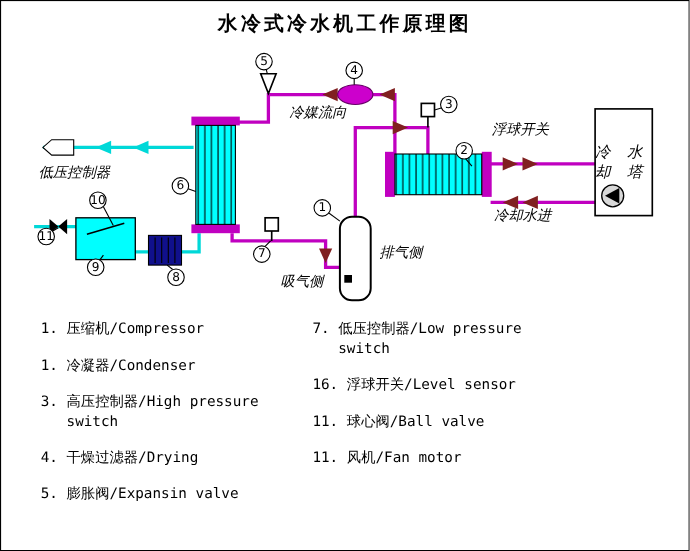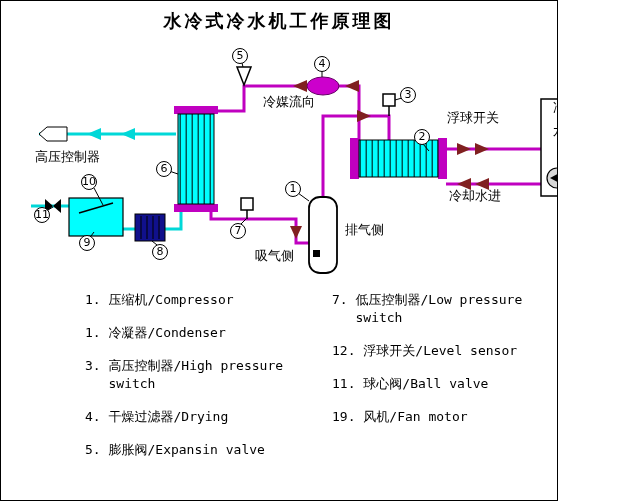--- a/index.html
+++ b/index.html
@@ -1,48 +1,49 @@
 <!DOCTYPE html>
 <html><head>
 <meta charset="utf-8">
 <style>
   html,body{margin:0;padding:0;background:#fff;}
   .page{
-    position:relative;width:558px;height:501px;background:#ffffff;
+    position:relative;width:627px;height:501px;background:#ffffff;
     border:1px solid #000;box-sizing:border-box;overflow:hidden;
     font-family:"DejaVu Sans",sans-serif;color:#000;
   }
   .title{
     position:absolute;top:8px;left:0;width:100%;text-align:center;
     font-size:18px;font-weight:bold;letter-spacing:3px;
     font-family:"Liberation Sans",sans-serif;
   }
   svg.diagram{position:absolute;top:0;left:0;}
   .callout{
     position:absolute;width:16px;height:16px;box-sizing:border-box;
     border:1px solid #000;border-radius:50%;background:#fff;
     font-size:11px;line-height:14px;text-align:center;
     font-family:"DejaVu Sans",sans-serif;z-index:5;
   }
   .dlabel{
     position:absolute;font-size:13px;white-space:nowrap;z-index:4;
     font-family:"DejaVu Sans",sans-serif;
+    font-style:italic;
   }
   .tower-label{
     position:absolute;left:540px;top:98px;width:52px;height:97px;
-    display:flex;flex-direction:column;align-items:center;
-    gap:6px;font-size:14px;z-index:3;
+    display:flex;flex-direction:row;align-items:center;
+    gap:6px;font-size:14px;z-index:3;font-style:italic;
   }
   .legend-col{
     position:absolute;top:290px;font-size:13px;
     font-family:"DejaVu Sans Mono","Liberation Mono",monospace;
   }
   .legend-left{left:36px;}
   .legend-right{left:283px;}
-  .legend-item{margin-bottom:15px;line-height:18px;white-space:pre-wrap;margin-left:48px;}
+  .legend-item{margin-bottom:15px;line-height:18px;white-space:pre-wrap;}
 </style>
 </head>
 <body>
 
 <div class="page">
 
   <div class="title">水冷式冷水机工作原理图</div>
 
   <svg class="diagram" width="627" height="501" viewBox="0 0 627 501">
     <defs>
@@ -166,38 +167,38 @@
   <div class="callout" style="left:155px;top:160px">6</div>
   <div class="callout" style="left:229px;top:222px">7</div>
   <div class="callout" style="left:151px;top:243px">8</div>
   <div class="callout" style="left:78px;top:234px">9</div>
   <div class="callout" style="left:80px;top:173px">10</div>
   <div class="callout" style="left:33px;top:206px">11</div>
 
   <div class="dlabel" style="left:262px;top:92px">冷媒流向</div>
   <div class="dlabel" style="left:446px;top:108px">浮球开关</div>
   <div class="dlabel" style="left:448px;top:186px">冷却水进</div>
-  <div class="dlabel" style="left:34px;top:147px">高压控制器</div>
+  <div class="dlabel" style="left:34px;top:147px">低压控制器</div>
   <div class="dlabel" style="left:344px;top:220px">排气侧</div>
   <div class="dlabel" style="left:254px;top:246px">吸气侧</div>
 
   <div class="tower-label">
     <span>冷却</span>
     <span>水塔</span>
   </div>
 
   <div class="legend-col legend-left">
     <div class="legend-item">1. 压缩机/Compressor</div>
     <div class="legend-item">1. 冷凝器/Condenser</div>
     <div class="legend-item">3. 高压控制器/High pressure
    switch</div>
     <div class="legend-item">4. 干燥过滤器/Drying</div>
     <div class="legend-item">5. 膨胀阀/Expansin valve</div>
   </div>
   <div class="legend-col legend-right">
     <div class="legend-item">7. 低压控制器/Low pressure
    switch</div>
-    <div class="legend-item">12. 浮球开关/Level sensor</div>
+    <div class="legend-item">16. 浮球开关/Level sensor</div>
     <div class="legend-item">11. 球心阀/Ball valve</div>
-    <div class="legend-item">19. 风机/Fan motor</div>
+    <div class="legend-item">11. 风机/Fan motor</div>
   </div>
 
 </div>
 
 </body></html>

